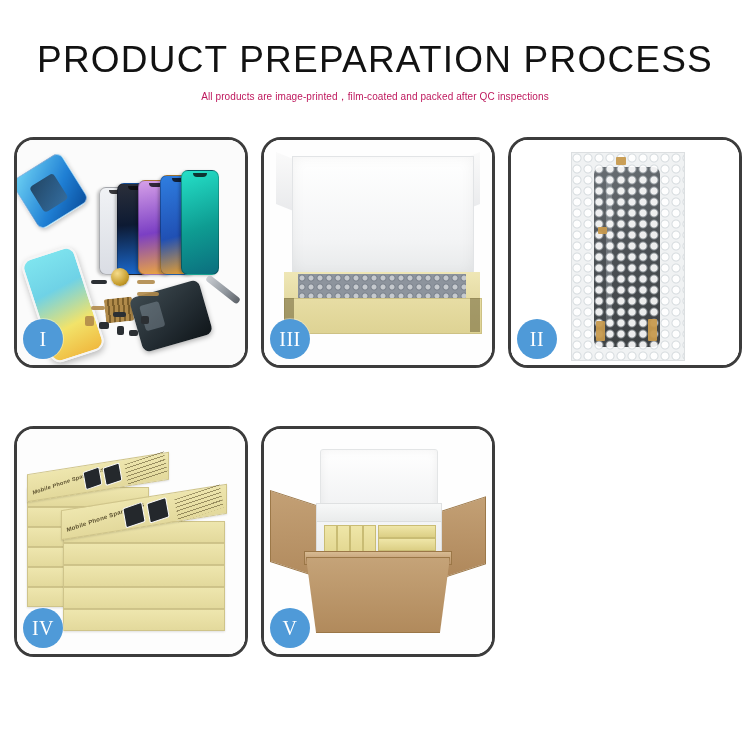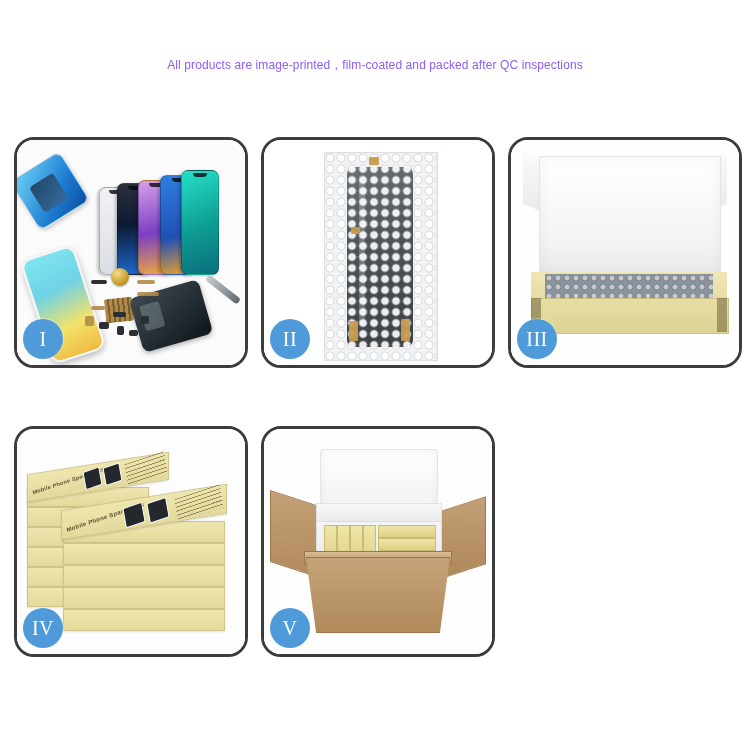--- a/index.html
+++ b/index.html
@@ -25,25 +25,25 @@
   .page-title {
     font-family: "Liberation Sans", sans-serif;
     font-size: 37px;
     font-weight: 400;
     letter-spacing: 1.2px;
     color: #121212;
     line-height: 44px;
     white-space: nowrap;
   }
   .page-subtitle {
-    margin-top: 17px;
+    margin-top: 5px;
     font-family: "Liberation Sans", sans-serif;
-    font-size: 12px;
+    font-size: 10px;
     font-weight: 400;
-    color: #8b5cf6;
+    color: #be185d;
     letter-spacing: .1px;
     line-height: 20px;
     white-space: nowrap;
   }
 
   
   .grid {
     position: absolute;
     top: 137px;
     left: 14px;
@@ -294,20 +294,21 @@
     position:absolute; background:rgba(90,68,40,.35);
   }
   .k-tape {
     position:absolute; background:#b99468; border:1px solid rgba(120,94,58,.5);
   }
 </style>
 </head>
 <body>
 
 <div class="header">
+  <div class="page-title">PRODUCT PREPARATION PROCESS</div>
   <div class="page-subtitle">All products are image-printed，film-coated and packed after QC inspections</div>
 </div>
 
 <div class="grid">
 
   <div class="card">
     <div class="card-inner">
       <div class="scene">
         <div class="p1-bg"></div>
         <div class="glass-tilt"></div>
@@ -344,49 +345,49 @@
         <div class="flex" style="left:74px;top:166px;width:14px;height:4px;"></div>
         <div class="flex" style="left:68px;top:176px;width:9px;height:10px;"></div>
       </div>
     </div>
     <div class="badge">I</div>
   </div>
 
   <div class="card">
     <div class="card-inner">
       <div class="scene">
+        <div class="p3-bg"></div>
+        <div class="lid-flapL"></div>
+        <div class="lid-flapR"></div>
+        <div class="lid-foam"></div>
+        <div class="tray-top"></div>
+        <div class="tray-inner"></div>
+        <div class="tray-front"></div>
+        <div class="tray-corner" style="left:20px;top:158px;"></div>
+        <div class="tray-corner" style="left:206px;top:158px;"></div>
+      </div>
+    </div>
+    <div class="badge">III</div>
+  </div>
+
+  <div class="card">
+    <div class="card-inner">
+      <div class="scene">
         <div class="p2-bg"></div>
         <div class="bubblebag">
           <div class="screen-in"></div>
           <div class="bubbletex"></div>
           <div class="tape" style="left:44px;top:4px;width:10px;height:8px;"></div>
           <div class="tape" style="left:26px;top:74px;width:9px;height:7px;"></div>
           <div class="tape" style="left:24px;top:168px;width:9px;height:20px;"></div>
           <div class="tape" style="left:76px;top:166px;width:9px;height:22px;"></div>
         </div>
       </div>
     </div>
     <div class="badge">II</div>
-  </div>
-
-  <div class="card">
-    <div class="card-inner">
-      <div class="scene">
-        <div class="p3-bg"></div>
-        <div class="lid-flapL"></div>
-        <div class="lid-flapR"></div>
-        <div class="lid-foam"></div>
-        <div class="tray-top"></div>
-        <div class="tray-inner"></div>
-        <div class="tray-front"></div>
-        <div class="tray-corner" style="left:20px;top:158px;"></div>
-        <div class="tray-corner" style="left:206px;top:158px;"></div>
-      </div>
-    </div>
-    <div class="badge">III</div>
   </div>
 
   <div class="card">
     <div class="card-inner">
       <div class="scene">
         <div class="p4-bg"></div>
         <div class="stack">
 
           <div class="sbox" style="left:2px;top:42px;width:120px;height:18px;"></div>
           <div class="sbox" style="left:2px;top:62px;width:120px;height:18px;"></div>

